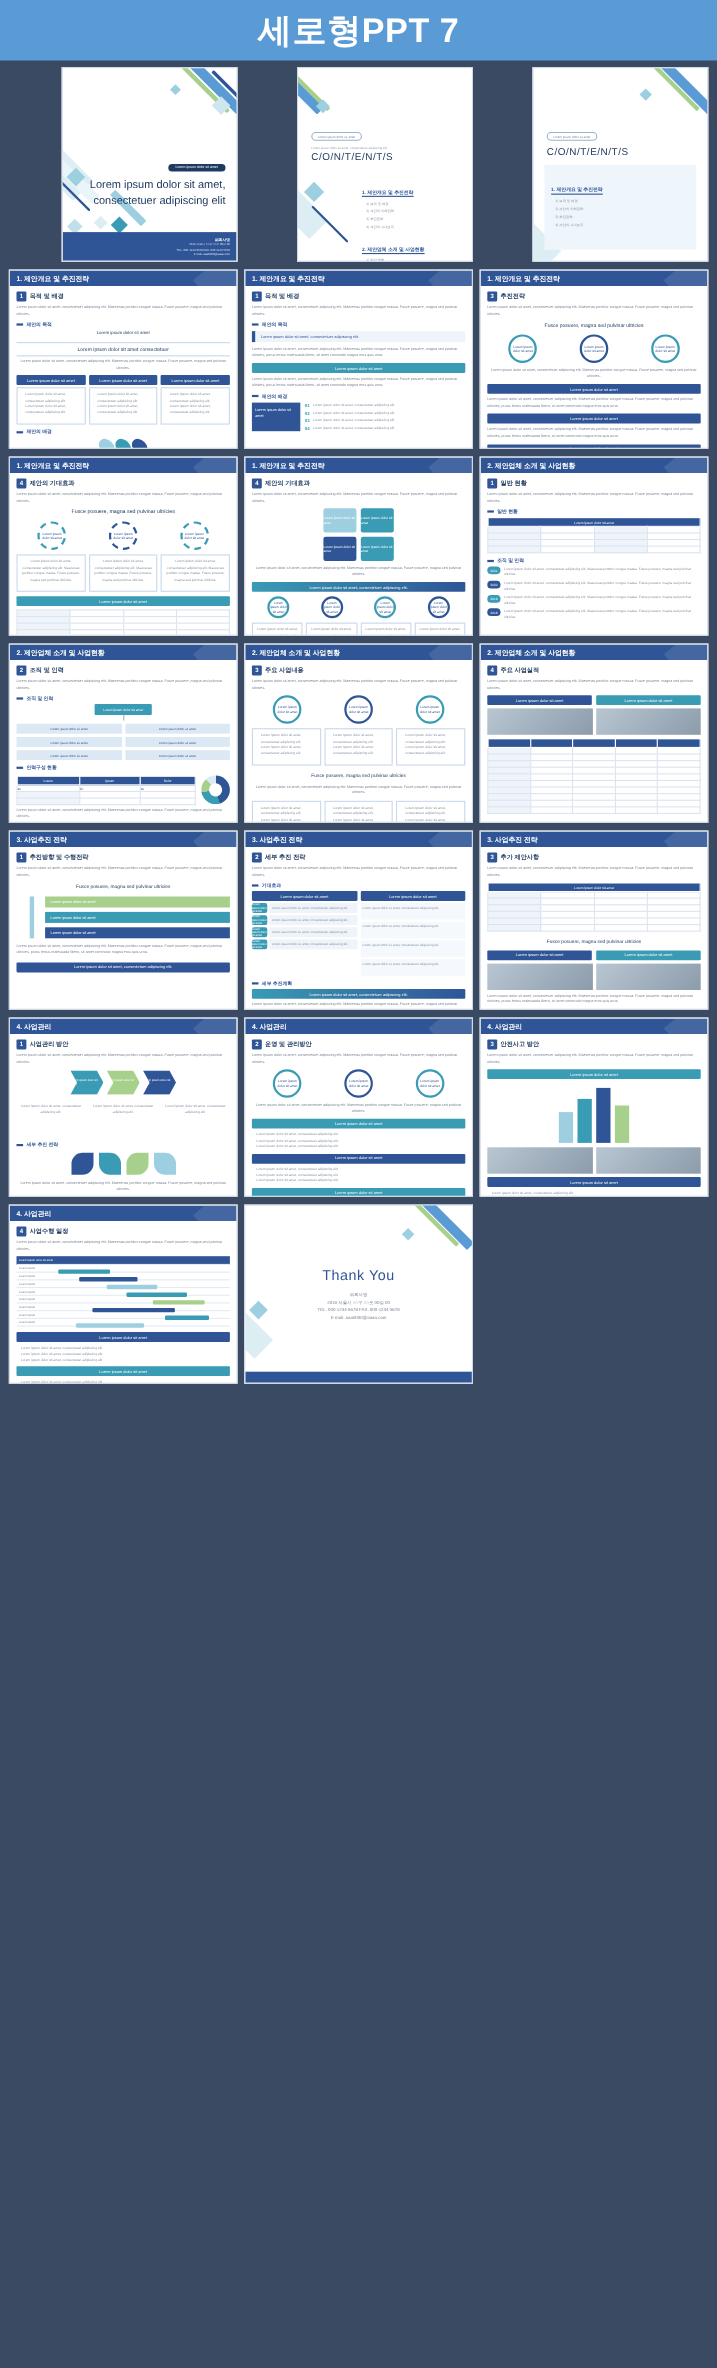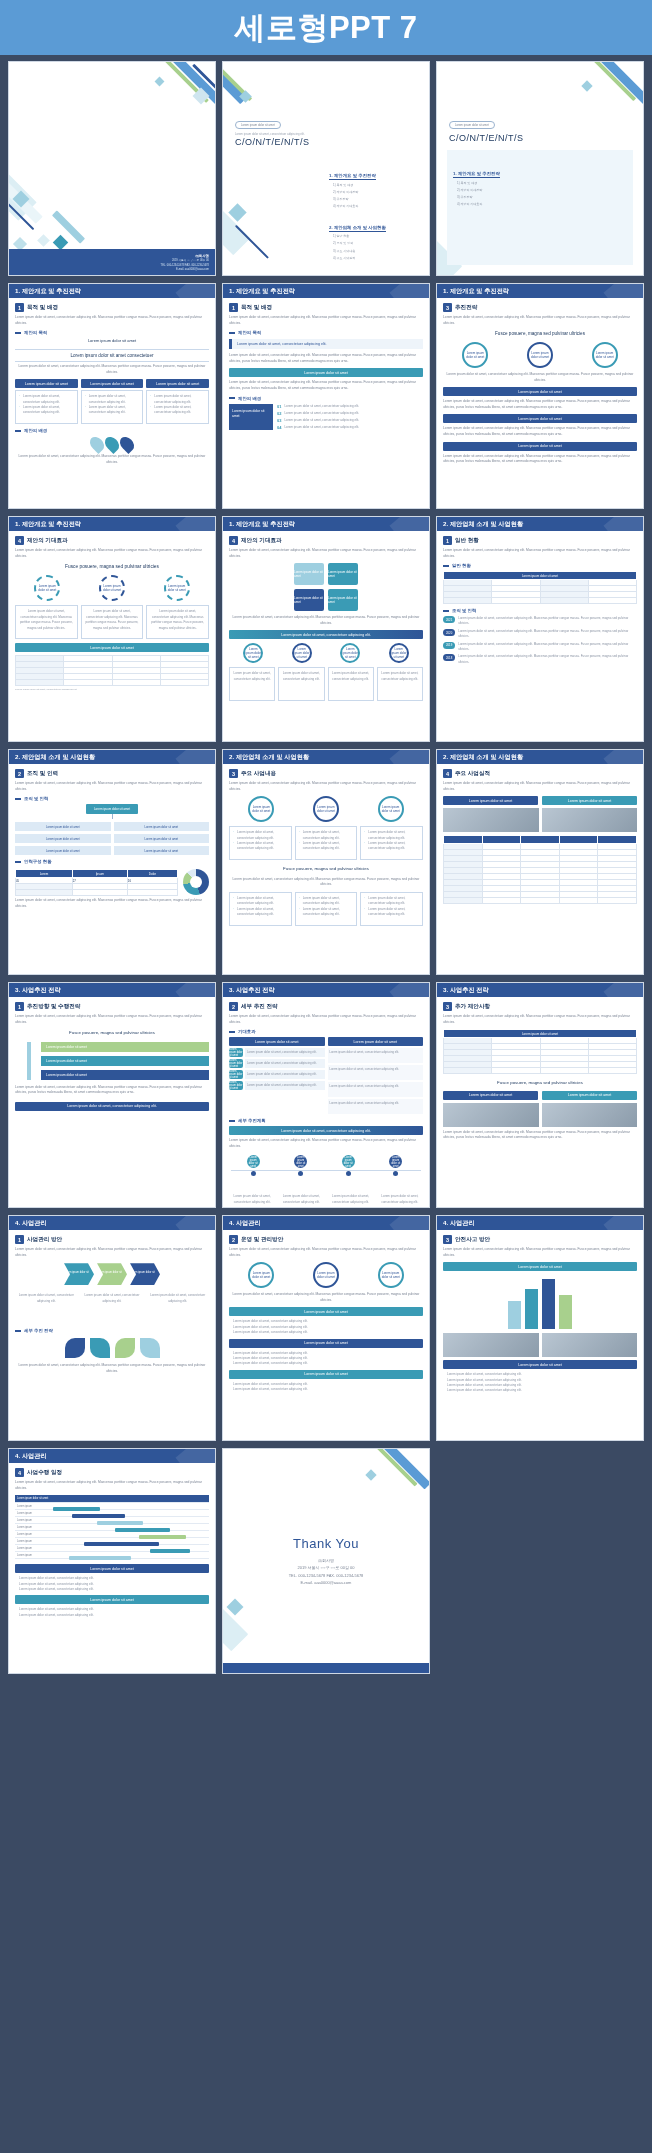--- a/index.html
+++ b/index.html
@@ -20,23 +20,23 @@
   }
 
   
   .deck{
     padding:6px 8px 10px 8px;
     display:grid; grid-template-columns:repeat(3,1fr);
     gap:7px 6px;
   }
   .slide{
     position:relative; background:#ffffff; overflow:hidden;
-    height:226px; border:1px solid #cfd8e4;
-  }
-  .slide.r1{ height:215px; }
+    height:163px; border:1px solid #cfd8e4;
+  }
+  .slide.r1{ height:177px;margin-left:48px; }
 
   
   .deco{position:absolute; pointer-events:none;}
   .d-band{transform:rotate(-45deg); border-radius:1px;}
   .sq{transform:rotate(45deg);}
 
   
   .sec-bar{
     height:14px; background:#2f5597; display:flex; align-items:center;
     padding:0 6px; position:relative; overflow:hidden;
@@ -195,20 +195,24 @@
 
     <div class="deco d-band" style="bottom:52px;left:-22px;width:26px;height:78px;background:#dceef4;"></div>
     <div class="deco d-band" style="bottom:46px;left:4px;width:10px;height:60px;background:#eaf5f9;"></div>
     <div class="deco sq" style="bottom:70px;left:6px;width:12px;height:12px;background:#9ecfe0;"></div>
     <div class="deco d-band" style="bottom:38px;left:6px;width:1.5px;height:50px;background:#2f5597;"></div>
     <div class="deco sq" style="bottom:30px;left:30px;width:9px;height:9px;background:#dceef4;"></div>
     <div class="deco sq" style="bottom:26px;left:6px;width:10px;height:10px;background:#bfe0ea;"></div>
     <div class="deco sq" style="bottom:27px;left:46px;width:11px;height:11px;background:#3a9bb5;"></div>
     <div class="deco d-band" style="bottom:28px;left:56px;width:7px;height:40px;background:#9ecfe0;"></div>
 
+    <div style="position:absolute;left:12px;right:10px;top:78px;text-align:right;">
+      <div class="cov-tag">Lorem ipsum dolor sit amet</div>
+      <div class="cov-title" style="margin-top:4px;">Lorem ipsum dolor sit amet, consectetuer adipiscing elit</div>
+    </div>
 
     <div class="cov-foot">
       <b>㈜회사명</b>
       <div>2019 서울시 ○○구 ○○로 00길 00</div>
       <div>TEL. 000-1234-5678  FAX. 000-1234-5678</div>
       <div>E-mail. aaa0000@aaaa.com</div>
     </div>
   </div>
 
   <div class="slide r1">

